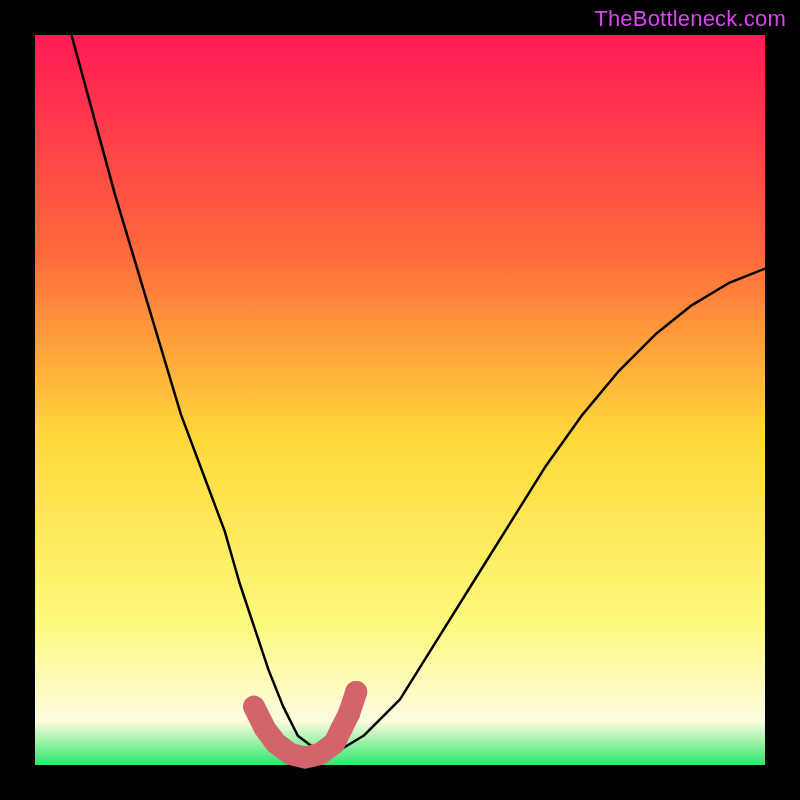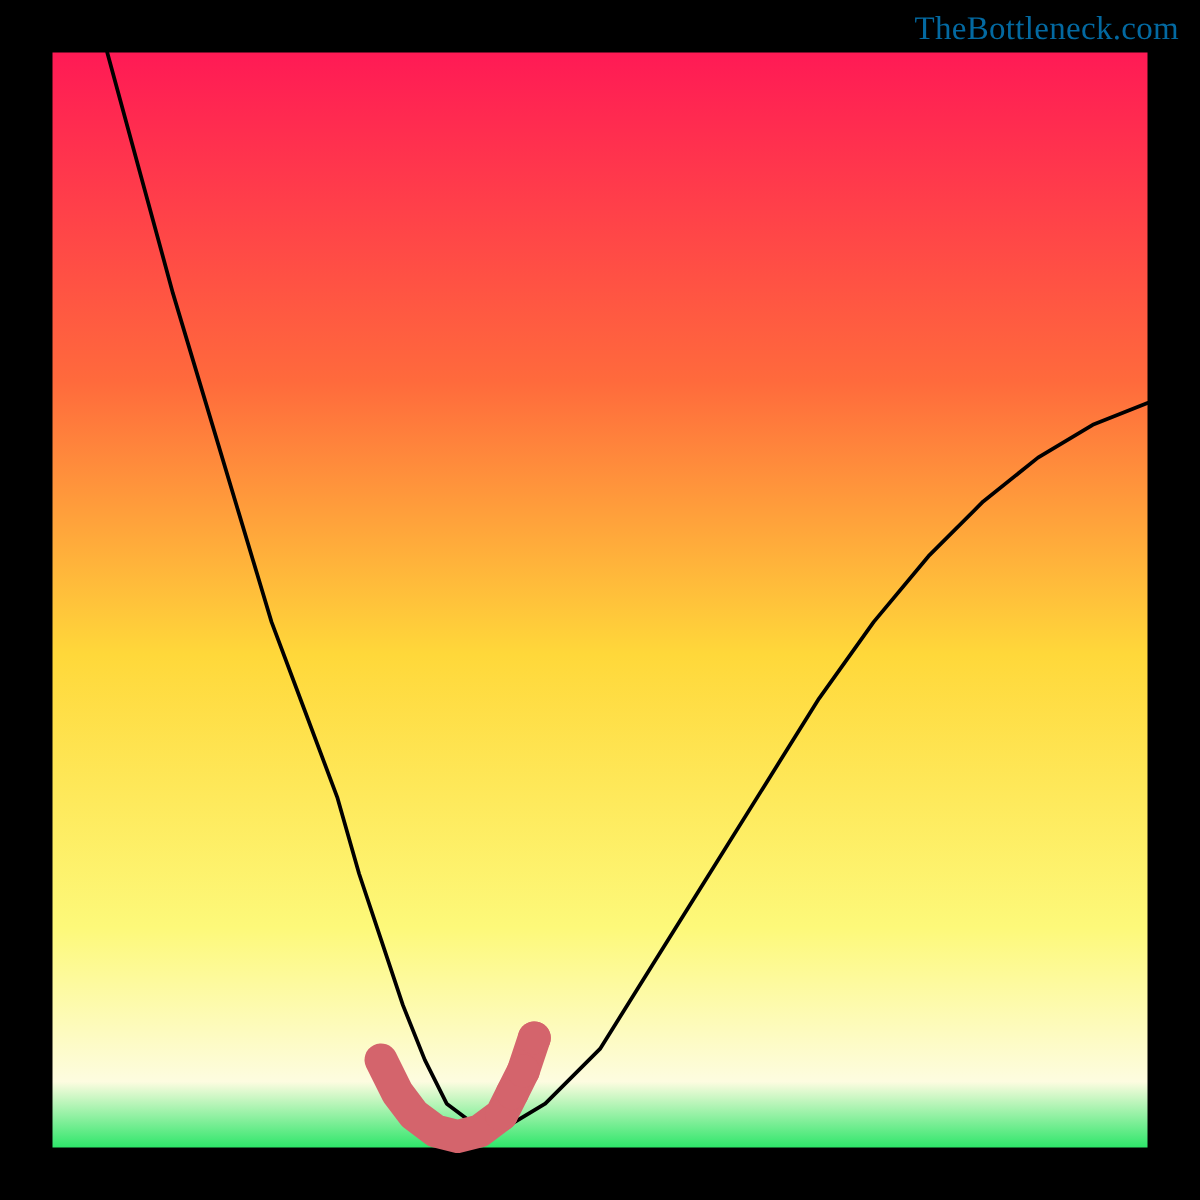--- a/index.html
+++ b/index.html
@@ -1,22 +1,21 @@
 <!DOCTYPE html>
 <html><head>
 <meta charset="utf-8">
 <style>
   body { margin: 0; padding: 0; width: 800px; height: 800px; overflow: hidden; font-family: Arial, Helvetica, sans-serif; background: #000; }
   .stage { position: relative; width: 800px; height: 800px; background: #000; }
   .watermark {
     position: absolute; top: 6px; right: 14px;
-    font-size: 22px; font-weight: 500; color: #0369a1;
+    font-size: 22px; font-weight: 500; color: #d946ef;
     letter-spacing: 0.2px;
     user-select: none;
-    font-family: Liberation Serif, serif;
   }
   svg { display: block; }
 </style>
 </head>
 <body>
 
 <div class="stage">
   <div class="watermark">TheBottleneck.com</div>
   <svg id="chart-svg" width="800" height="800" viewBox="0 0 800 800">
     <defs>

